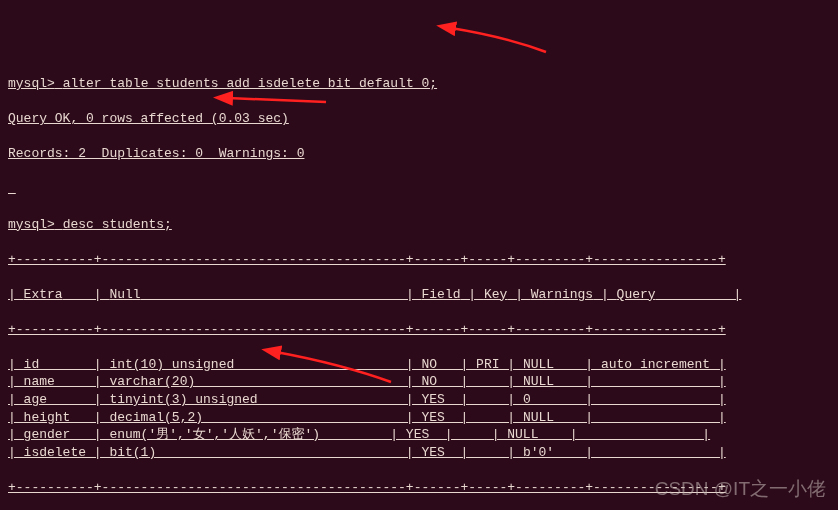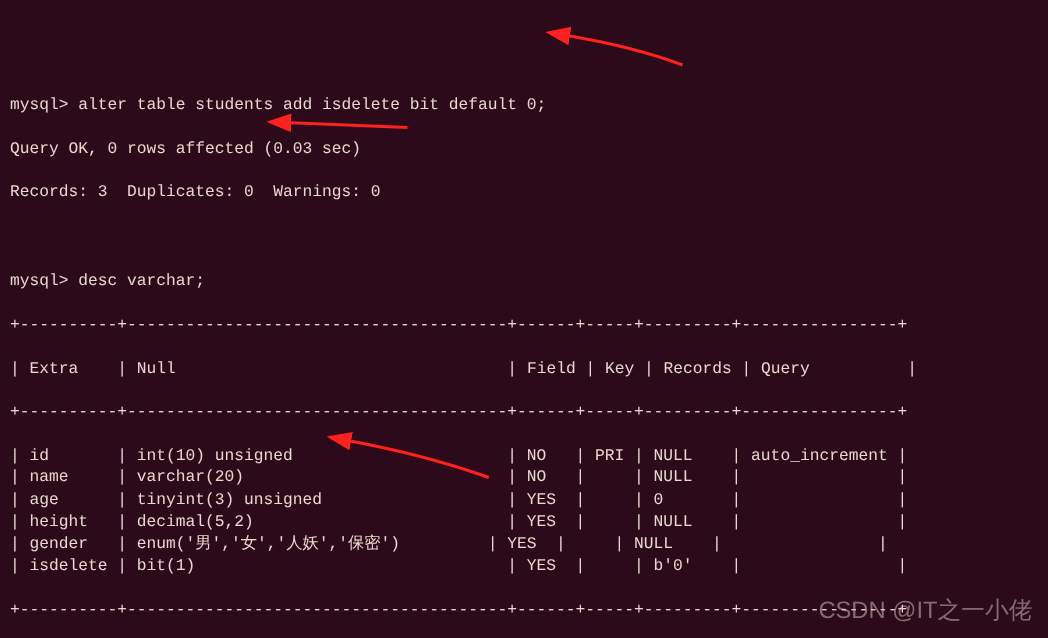--- a/index.html
+++ b/index.html
@@ -15,20 +15,21 @@
       line-height: 1.35;
       padding: 5px 8px;
       width: 838px;
       height: 510px;
       overflow: hidden;
       position: relative;
       white-space: pre;
     }
     .line {
       display: block;
+      text-decoration: underline;
     }
     .arrow {
       position: absolute;
       pointer-events: none;
     }
     .arrow svg {
       overflow: visible;
     }
     .watermark {
       position: absolute;
@@ -39,25 +40,25 @@
       font-size: 19px;
     }
   </style>
 </head>
 <body>
 
 
 
 <span class="line"><span>mysql&gt;</span> <span>alter table students add isdelete bit default 0;</span></span>
 <span class="line">Query OK, 0 rows affected (0.03 sec)</span>
-<span class="line">Records: 3  Duplicates: 0  Warnings: 0</span>
+<span class="line">Records: 2  Duplicates: 0  Warnings: 0</span>
 <span class="line"> </span>
-<span class="line"><span>mysql&gt;</span> <span>desc varchar;</span></span>
+<span class="line"><span>mysql&gt;</span> <span>desc students;</span></span>
 <span class="line">+----------+---------------------------------------+------+-----+---------+----------------+</span>
-<span class="line">| <span>Extra</span>    | <span>Null</span>                                  | <span>Field</span> | <span>Key</span> | <span>Records</span> | <span>Query</span>          |</span>
+<span class="line">| <span>Extra</span>    | <span>Null</span>                                  | <span>Field</span> | <span>Key</span> | <span>Warnings</span> | <span>Query</span>          |</span>
 <span class="line">+----------+---------------------------------------+------+-----+---------+----------------+</span>
 <div id="desc-rows"><span class="line">| id       | int(10) unsigned                      | NO   | PRI | NULL    | auto_increment |</span><span class="line">| name     | varchar(20)                           | NO   |     | NULL    |                |</span><span class="line">| age      | tinyint(3) unsigned                   | YES  |     | 0       |                |</span><span class="line">| height   | decimal(5,2)                          | YES  |     | NULL    |                |</span><span class="line">| gender   | enum('男','女','人妖','保密')         | YES  |     | NULL    |                |</span><span class="line">| isdelete | bit(1)                                | YES  |     | b'0'    |                |</span></div>
 <span class="line">+----------+---------------------------------------+------+-----+---------+----------------+</span>
 
 
 
 
 
 
 

